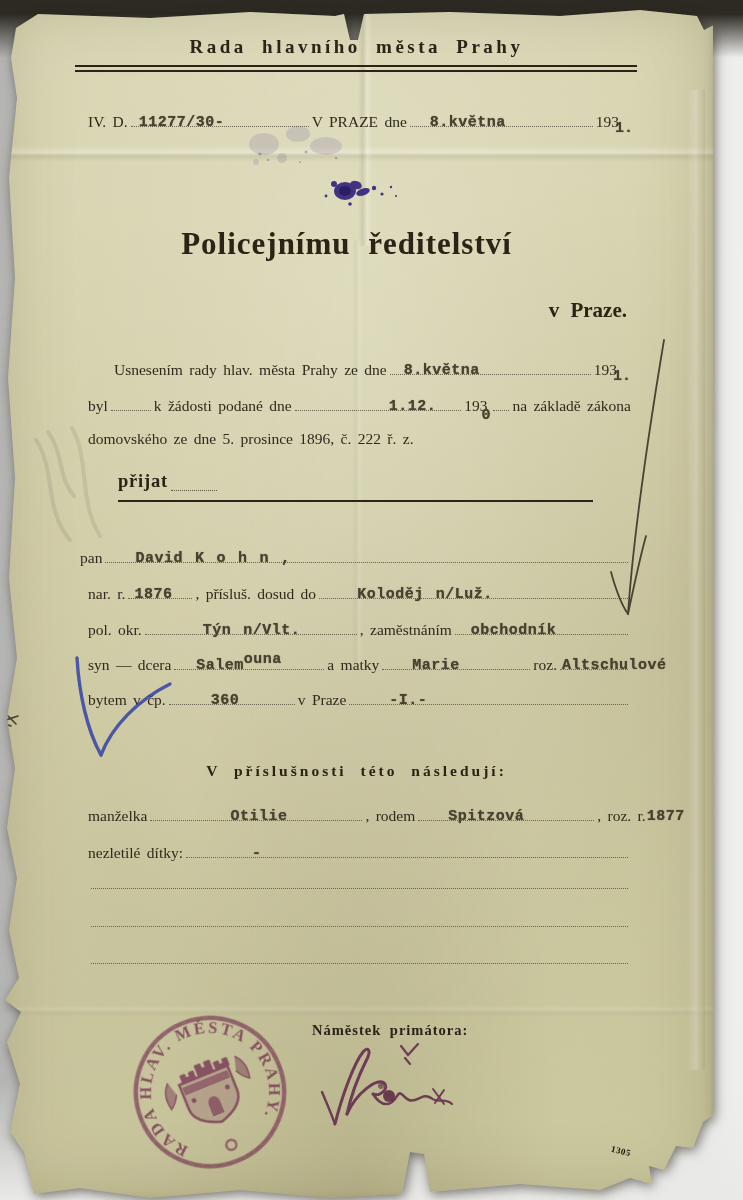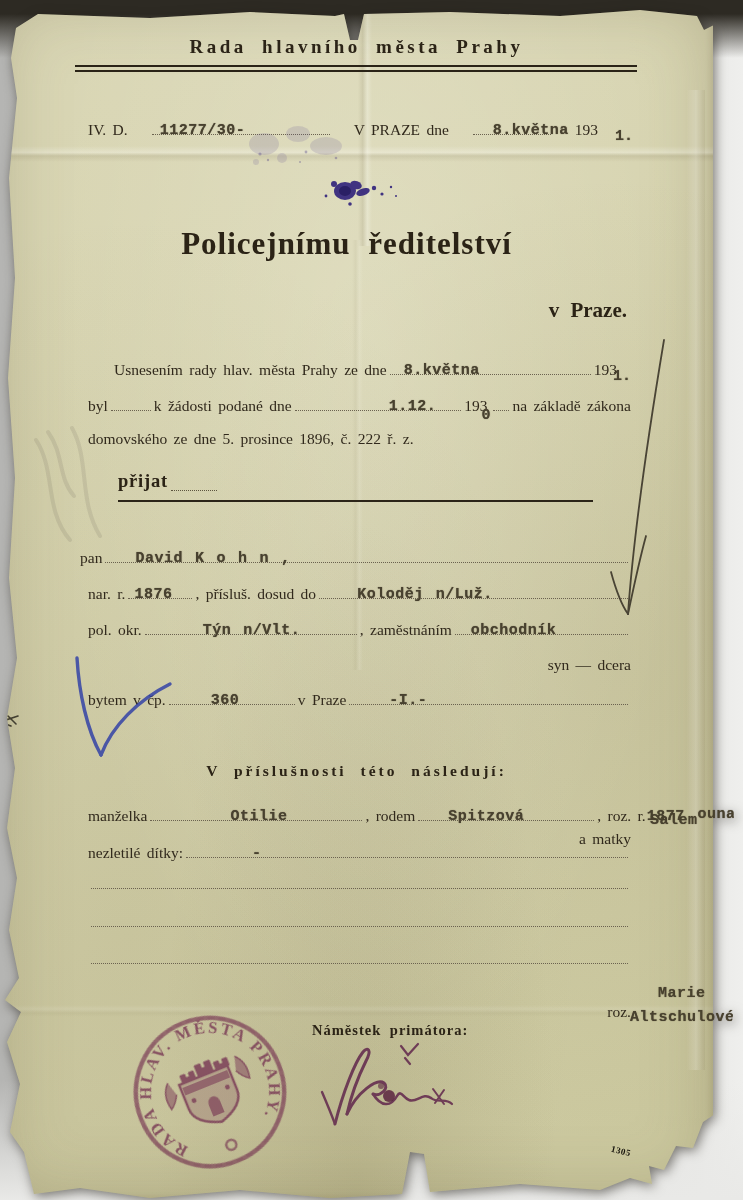--- a/index.html
+++ b/index.html
@@ -67,21 +67,21 @@
 
       <div class="crease" style="top:146px;left:0;right:0;height:16px;background:linear-gradient(180deg,transparent,rgba(255,255,250,.30) 40%,rgba(110,100,70,.14) 62%,transparent);"></div>
       <div class="crease" style="left:358px;top:6px;width:14px;height:240px;background:linear-gradient(90deg,transparent,rgba(120,110,80,.15),rgba(255,255,250,.26),transparent);"></div>
       <div class="crease" style="left:352px;top:240px;width:11px;height:430px;opacity:.55;background:linear-gradient(90deg,transparent,rgba(120,110,80,.13),rgba(255,255,250,.22),transparent);"></div>
       <div class="crease" style="top:1005px;left:0;right:0;height:12px;opacity:.5;background:linear-gradient(180deg,transparent,rgba(255,255,250,.22),rgba(110,100,70,.12),transparent);"></div>
       <div class="crease" style="right:8px;top:90px;width:18px;height:980px;background:linear-gradient(90deg,transparent,rgba(255,255,248,.25),rgba(120,110,80,.12));"></div>
 
       <div class="org-title">Rada hlavního města Prahy</div>
       <div class="double-rule"></div>
 
-      <div class="row" style="top:120px;left:88px;right:80px;gap:21px;">
+      <div class="row" style="top:112px;left:88px;right:80px;">
         <span class="lbl">IV. D.</span>
         <span class="fill fx" style="flex:0 0 178px;">
           <span class="typed" style="left:8px;">11277/30-</span>
         </span>
         <span class="lbl">V PRAZE dne</span>
         <span class="fill">
           <span class="typed" style="left:20px;">8.května</span>
         </span>
         <span class="lbl">193</span>
         <span class="typed-inline">1.</span>
@@ -166,21 +166,21 @@
       <div class="row" style="top:620px;left:88px;right:82px;">
         <span class="lbl">pol. okr.</span>
         <span class="fill fx" style="flex:0 0 212px;">
           <span class="typed" style="left:58px;">Týn n/Vlt.</span>
         </span>
         <span class="lbl">, zaměstnáním</span>
         <span class="fill">
           <span class="typed" style="left:16px;">obchodník</span>
         </span>
       </div>
-      <div class="row" style="top:655px;left:88px;right:82px;flex-direction:column;">
+      <div class="row" style="top:655px;left:88px;right:82px;">
         <span class="lbl">syn — dcera</span>
         <span class="fill fx" style="flex:0 0 150px;">
           <span class="typed" style="left:22px;"><span>Salem</span><span class="sup">ouna</span></span>
         </span>
         <span class="lbl">a matky</span>
         <span class="fill fx" style="flex:0 0 148px;">
           <span class="typed" style="left:30px;">Marie</span>
         </span>
         <span class="lbl">roz.</span>
         <span class="fill">

